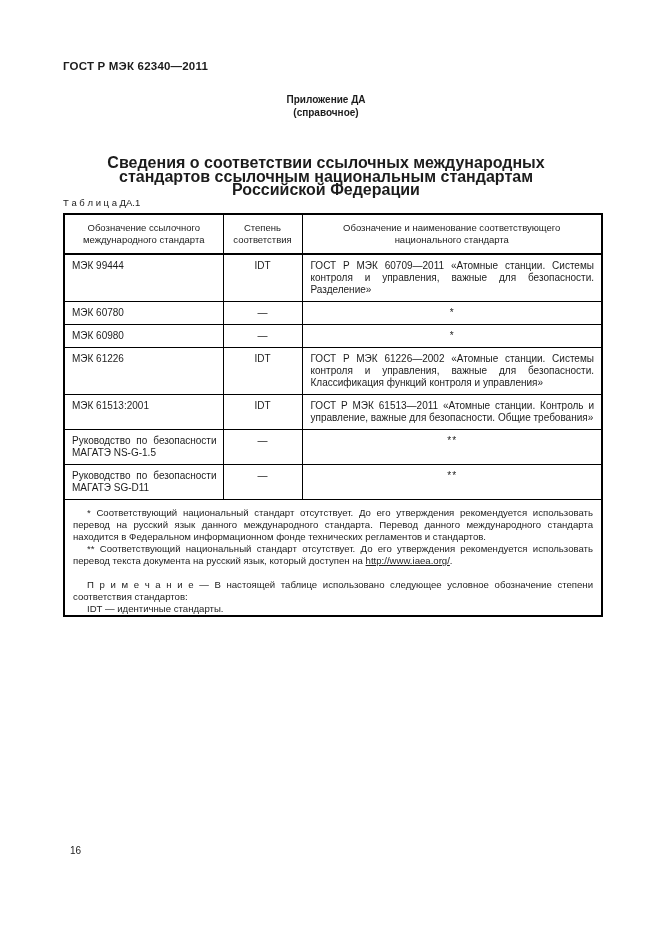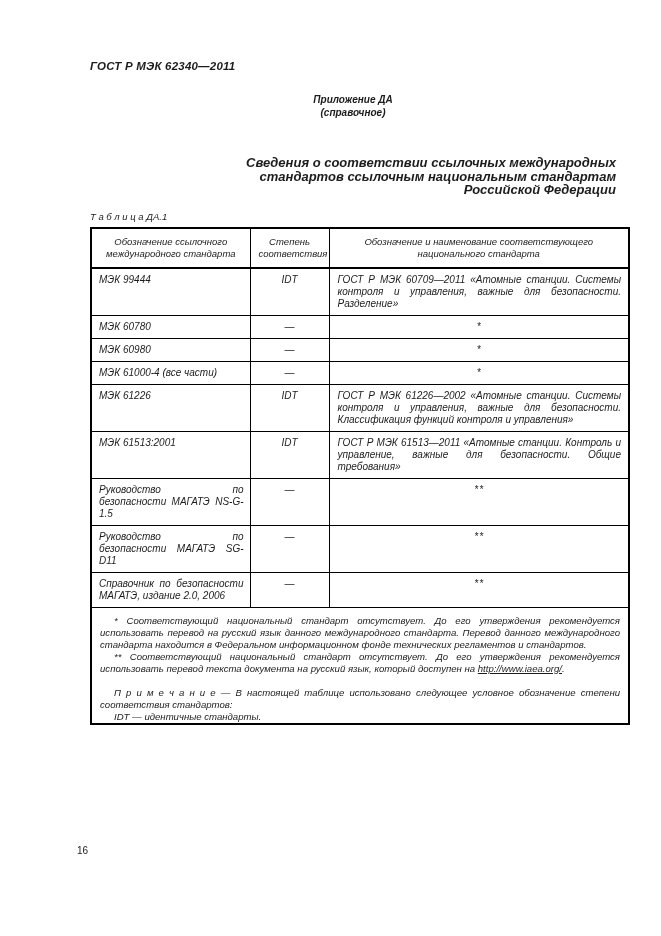--- a/index.html
+++ b/index.html
@@ -7,47 +7,45 @@
   body { font-family: "Liberation Sans", "DejaVu Sans", sans-serif; color: #1c1c1c; }
   .page {
     position: relative;
     width: 661px;
     height: 936px;
     background: #ffffff;
     overflow: hidden;
   }
   .content {
     position: absolute;
-    left: 90px;
+    left: 63px;
     top: 0;
     width: 526px;
-    font-style: italic;
   }
   .doc-header {
     margin-top: 60px;
     font-size: 11.5px;
     font-weight: bold;
     letter-spacing: 0.2px;
   }
   .appendix {
     margin-top: 22px;
     text-align: center;
     font-size: 10px;
     font-weight: bold;
     line-height: 12.5px;
   }
   .main-title {
     margin-top: 37px;
-    text-align: right;
-    font-size: 13px;
+    text-align: center;
+    font-size: 16px;
     font-weight: bold;
     line-height: 13.5px;
   }
   .table-label {
-    margin-top: 14px;
     margin-bottom: 5px;
     font-size: 9.5px;
   }
   table.std {
     width: 538px;
     border-collapse: collapse;
     table-layout: fixed;
     font-size: 10px;
     line-height: 12px;
   }
@@ -82,21 +80,21 @@
   .footnote-para {
     text-align: justify;
     text-indent: 14px;
   }
   .note-block { margin-top: 12px; }
   .note-para { text-align: justify; text-indent: 14px; }
   .note-item { text-indent: 14px; }
   .iaea-link { color: #1c1c1c; text-decoration: underline; }
   .page-number {
     position: absolute;
-    left: 77px;
+    left: 70px;
     top: 845px;
     font-size: 10px;
   }
 </style>
 </head>
 <body>
 
 <div class="page">
   <div class="content">
 
@@ -138,46 +136,36 @@
             <td class="ref">МЭК 60780</td>
             <td class="deg">—</td>
             <td class="nat star">*</td>
           </tr>
           <tr>
             <td class="ref">МЭК 60980</td>
             <td class="deg">—</td>
             <td class="nat star">*</td>
           </tr>
           <tr>
-            <td class="ref">МЭК 61000-4 (все части)</td>
-            <td class="deg">—</td>
-            <td class="nat star">*</td>
-          </tr>
-          <tr>
             <td class="ref">МЭК 61226</td>
             <td class="deg">IDT</td>
             <td class="nat">ГОСТ Р МЭК 61226—2002  «Атомные станции. Системы контроля и управления, важные для безопасности. Классификация функций контроля и управления»</td>
           </tr>
           <tr>
             <td class="ref">МЭК 61513:2001</td>
             <td class="deg">IDT</td>
             <td class="nat">ГОСТ Р МЭК 61513—2011  «Атомные станции. Контроль и управление, важные для безопасности. Общие требования»</td>
           </tr>
           <tr>
             <td class="ref">Руководство по безопасности МАГАТЭ NS-G-1.5</td>
             <td class="deg">—</td>
             <td class="nat star">**</td>
           </tr>
           <tr>
             <td class="ref">Руководство по безопасности МАГАТЭ SG-D11</td>
-            <td class="deg">—</td>
-            <td class="nat star">**</td>
-          </tr>
-          <tr>
-            <td class="ref">Справочник по безопасности МАГАТЭ, издание 2.0, 2006</td>
             <td class="deg">—</td>
             <td class="nat star">**</td>
           </tr>
         </tbody>
       <tfoot>
         <tr>
           <td colspan="3">
             <p class="footnote-para">* Соответствующий национальный стандарт отсутствует. До его утверждения рекомендуется использовать перевод на русский язык данного международного стандарта. Перевод данного международного стандарта находится в Федеральном информационном фонде технических регламентов и стандартов.</p>
             <p class="footnote-para"><span>** Соответствующий национальный стандарт отсутствует. До его утверждения рекомендуется использовать перевод текста документа на русский язык, который доступен на </span><a href="#" class="iaea-link">http://www.iaea.org/</a><span>.</span></p>
             <div class="note-block">

